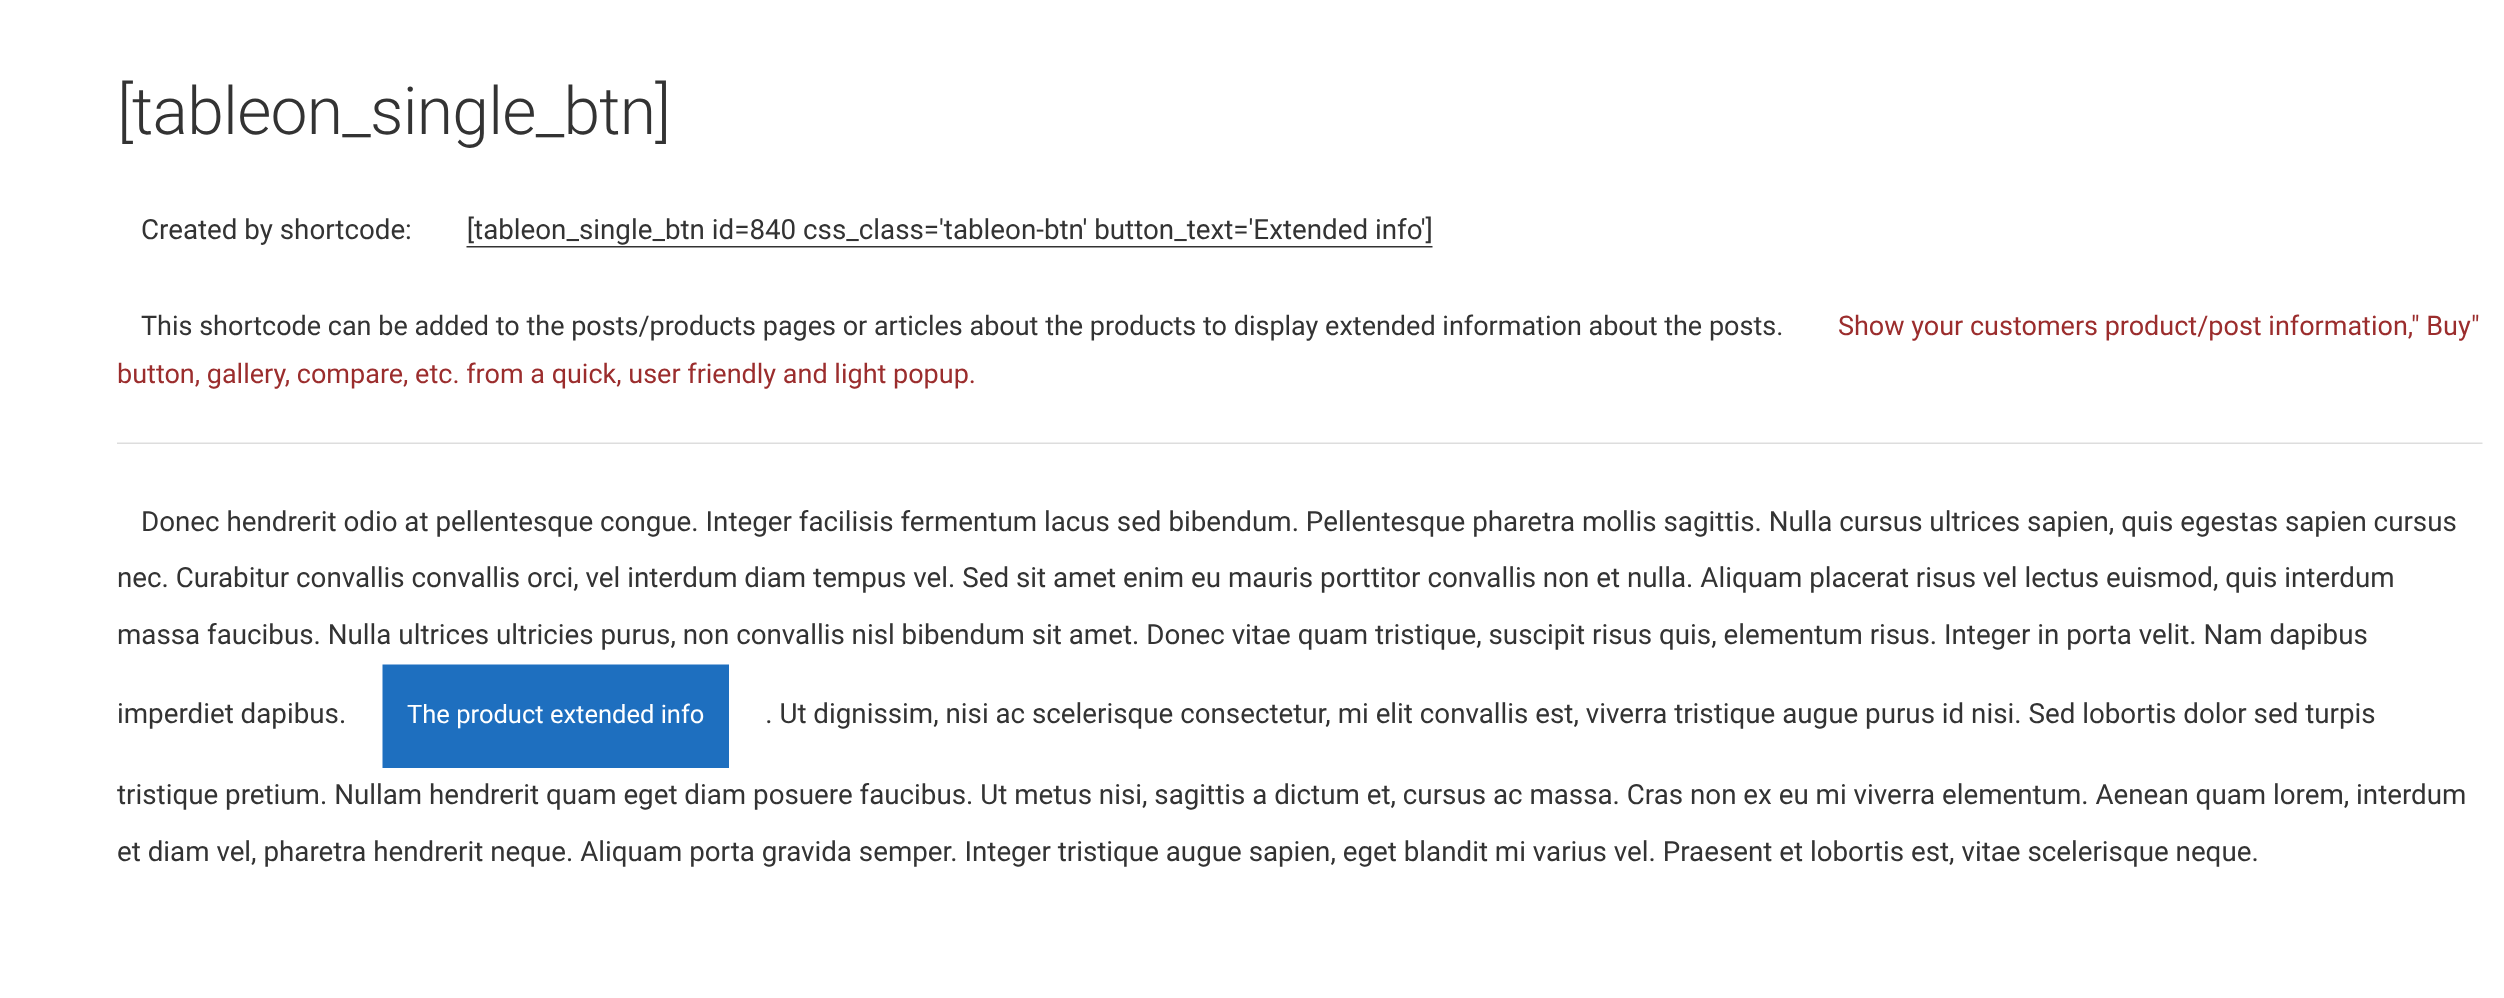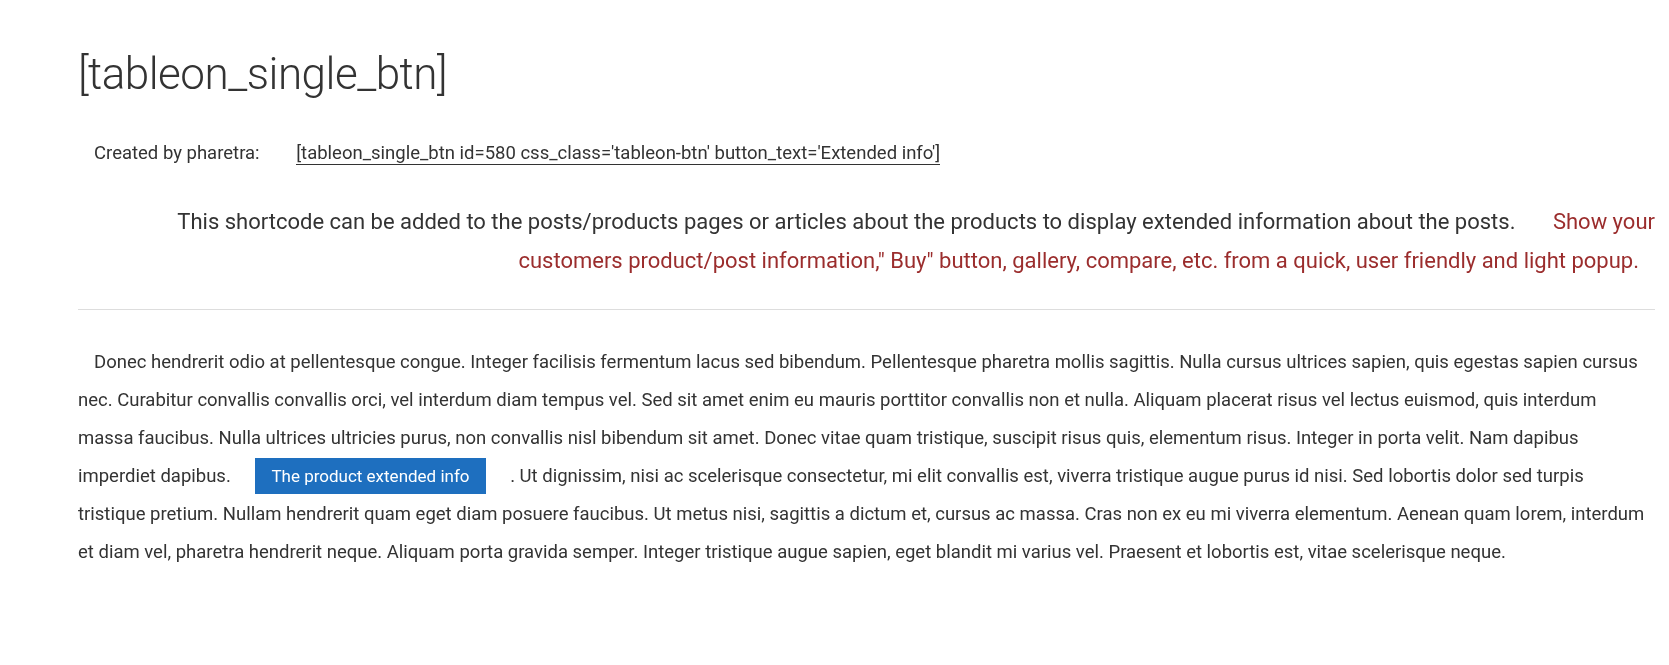--- a/index.html
+++ b/index.html
@@ -27,60 +27,59 @@
       margin-bottom: 34px;
       line-height: 1.5;
     }
     .shortcode-link {
       color: #333;
       text-decoration: none;
       border-bottom: 1px solid #333;
       cursor: pointer;
     }
     .description {
-      font-size: 22px;
+      font-size: 18px;
       color: #333;
       line-height: 1.8;
       margin-bottom: 28px;
-      text-align: right;
     }
     .description .callout {
       color: #9b2d2d;
     }
     hr.divider {
       border: none;
       border-top: 1px solid #ddd;
       margin-bottom: 34px;
     }
     .body-text {
       font-size: 18.5px;
       color: #333;
       line-height: 2.05;
     }
     .product-btn {
       display: inline-block;
       background: #1e6fbf;
       color: #fff;
       font-size: 17px;
-      padding: 8px 16px;
+      padding: 24px 16px;
       border: none;
       cursor: pointer;
       vertical-align: baseline;
       line-height: 1.2;
       margin: 0 4px;
       font-family: inherit;
     }
   </style>
 </head>
 <body>
 
 <h1 class="page-title">[tableon_single_btn]</h1>
 
 <p class="intro-line">
-  <span>Created by pharetra: </span><a class="shortcode-link">[tableon_single_btn id=580 css_class='tableon-btn' button_text='Extended info']</a>
+  <span>Created by shortcode: </span><a class="shortcode-link">[tableon_single_btn id=840 css_class='tableon-btn' button_text='Extended info']</a>
 </p>
 
 <p class="description">
   <span>This shortcode can be added to the posts/products pages or articles about the products to display extended information about the posts. </span><span class="callout">Show your customers product/post information," Buy" button, gallery, compare, etc. from a quick, user friendly and light popup.</span>
 </p>
 
 <hr class="divider">
 
 <p class="body-text">
   <span>Donec hendrerit odio at pellentesque congue. Integer facilisis fermentum lacus sed bibendum. Pellentesque pharetra mollis sagittis. Nulla cursus ultrices sapien, quis egestas sapien cursus nec. Curabitur convallis convallis orci, vel interdum diam tempus vel. Sed sit amet enim eu mauris porttitor convallis non et nulla. Aliquam placerat risus vel lectus euismod, quis interdum massa faucibus. Nulla ultrices ultricies purus, non convallis nisl bibendum sit amet. Donec vitae quam tristique, suscipit risus quis, elementum risus. Integer in porta velit. Nam dapibus imperdiet dapibus. </span><button class="product-btn">The product extended info</button><span> . Ut dignissim, nisi ac scelerisque consectetur, mi elit convallis est, viverra tristique augue purus id nisi. Sed lobortis dolor sed turpis tristique pretium. Nullam hendrerit quam eget diam posuere faucibus. Ut metus nisi, sagittis a dictum et, cursus ac massa. Cras non ex eu mi viverra elementum. Aenean quam lorem, interdum et diam vel, pharetra hendrerit neque. Aliquam porta gravida semper. Integer tristique augue sapien, eget blandit mi varius vel. Praesent et lobortis est, vitae scelerisque neque.</span>

